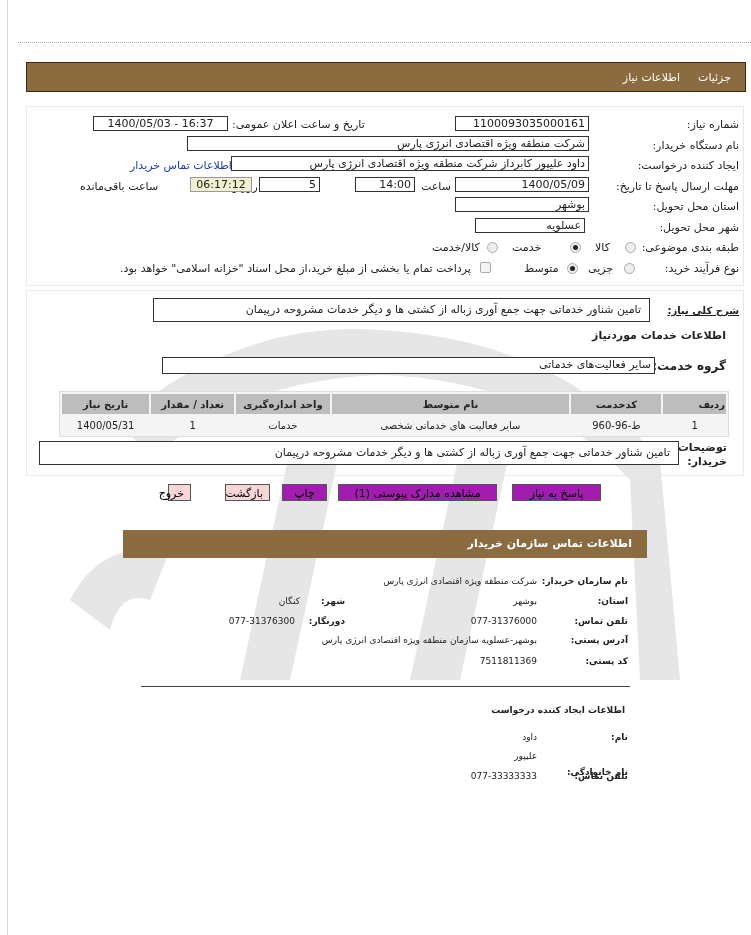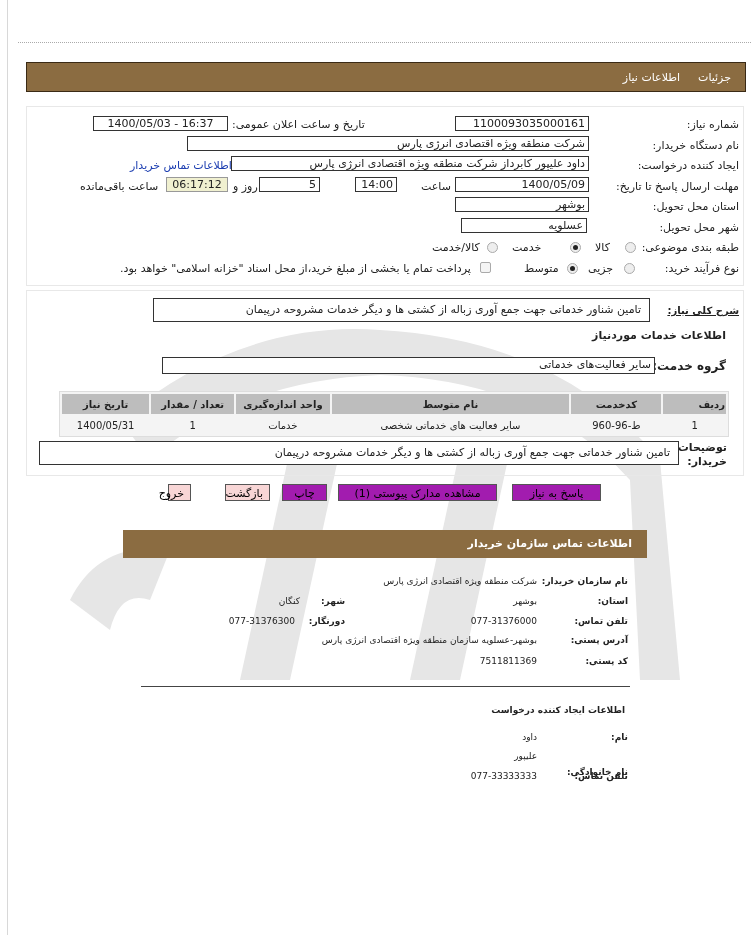--- a/index.html
+++ b/index.html
@@ -7,21 +7,21 @@
   .leftrule{position:absolute;left:7px;top:0;width:1px;height:935px;background:#d8d8d8;}
   .dotrule{position:absolute;left:18px;top:42px;width:733px;height:0;border-top:1px dotted #aaa;}
   .watermark{position:absolute;left:40px;top:300px;width:680px;height:380px;pointer-events:none;}
   .topbar{position:absolute;left:26px;top:62px;width:720px;height:30px;background:#8b6c41;border:1px solid #3a2a15;box-sizing:border-box;direction:rtl;color:#fff;font-size:11px;display:flex;align-items:center;padding-right:14px;gap:18px;}
   .panel{position:absolute;left:26px;width:718px;border:1px solid #e8e8e8;box-sizing:border-box;direction:rtl;}
   .p1{top:106px;height:180px;}
   .p2{top:290px;height:186px;}
   .field{position:absolute;height:15px;border:1px solid #333;background:#fff;box-sizing:border-box;font-size:11px;line-height:13px;padding:0 3px;white-space:nowrap;overflow:hidden;direction:rtl;}
   .field.ltr{direction:ltr;text-align:right;}
   .field.c{text-align:center;}
-  .hl{background:#f0f0d0;}
+  .hl{background:#f0f0d0;margin-left:24px;}
   .lbl{position:absolute;font-size:11px;white-space:nowrap;direction:rtl;}
   .link{color:#1a3cb0;}
   .radio{position:absolute;width:11px;height:11px;border-radius:50%;border:1px solid #aaa;background:#eee;box-sizing:border-box;}
   .radio.on::after{content:"";position:absolute;left:2px;top:2px;width:5px;height:5px;border-radius:50%;background:#222;}
   .check{position:absolute;width:11px;height:11px;border:1px solid #aaa;background:#f4f4f4;box-sizing:border-box;border-radius:2px;}
   .bold{font-weight:bold;}
   table.svc{position:absolute;left:59px;top:391px;width:670px;border-collapse:separate;border-spacing:2px;direction:rtl;font-size:10px;background:#f4f4f4;border:1px solid #ddd;}
   table.svc th{background:#bdbdbd;height:18px;font-weight:bold;font-size:10px;}
   table.svc td{text-align:center;height:16px;}
   .btn{position:absolute;height:17px;border:1px solid #555;box-sizing:border-box;font-size:11px;text-align:center;line-height:15px;direction:rtl;font-family:"DejaVu Sans",sans-serif;}
@@ -60,31 +60,31 @@
 <span class="lbl" style="right:12px;top:139px;">نام دستگاه خریدار:</span>
 <div class="field" style="left:187px;top:136px;width:402px;">شرکت منطقه ویژه اقتصادی انرژی پارس</div>
 
 <span class="lbl" style="right:12px;top:159px;">ایجاد کننده درخواست:</span>
 <div class="field" style="left:231px;top:156px;width:358px;">داود علیپور کابرداز شرکت منطقه ویژه اقتصادی انرژی پارس</div>
 <span class="lbl link" style="left:130px;top:159px;">اطلاعات تماس خریدار</span>
 
 <span class="lbl" style="right:12px;top:180px;">مهلت ارسال پاسخ تا تاریخ:</span>
 <div class="field ltr" style="left:455px;top:177px;width:134px;">1400/05/09</div>
 <span class="lbl" style="left:421px;top:180px;">ساعت</span>
-<div class="field ltr" style="left:355px;top:177px;width:42px;">14:00</div>
+<div class="field ltr" style="left:355px;top:177px;width:60px;">14:00</div>
 <div class="field ltr" style="left:259px;top:177px;width:61px;">5</div>
 <span class="lbl" style="left:233px;top:180px;">روز و</span>
 <div class="field ltr hl" style="left:166px;top:177px;width:62px;text-align:center;border-color:#999;">06:17:12</div>
 <span class="lbl" style="left:80px;top:180px;">ساعت باقی‌مانده</span>
 
 <span class="lbl" style="right:12px;top:200px;">استان محل تحویل:</span>
 <div class="field" style="left:455px;top:197px;width:134px;">بوشهر</div>
 
 <span class="lbl" style="right:12px;top:221px;">شهر محل تحویل:</span>
-<div class="field" style="left:461px;top:218px;width:126px;">عسلویه</div>
+<div class="field" style="left:475px;top:218px;width:110px;">عسلویه</div>
 
 <span class="lbl" style="right:12px;top:241px;">طبقه بندی موضوعی:</span>
 <span class="radio" style="left:625px;top:242px;"></span>
 <span class="lbl" style="left:595px;top:241px;">کالا</span>
 <span class="radio on" style="left:570px;top:242px;"></span>
 <span class="lbl" style="left:512px;top:241px;">خدمت</span>
 <span class="radio" style="left:487px;top:242px;"></span>
 <span class="lbl" style="left:432px;top:241px;">کالا/خدمت</span>
 
 <span class="lbl" style="right:12px;top:262px;">نوع فرآیند خرید:</span>

